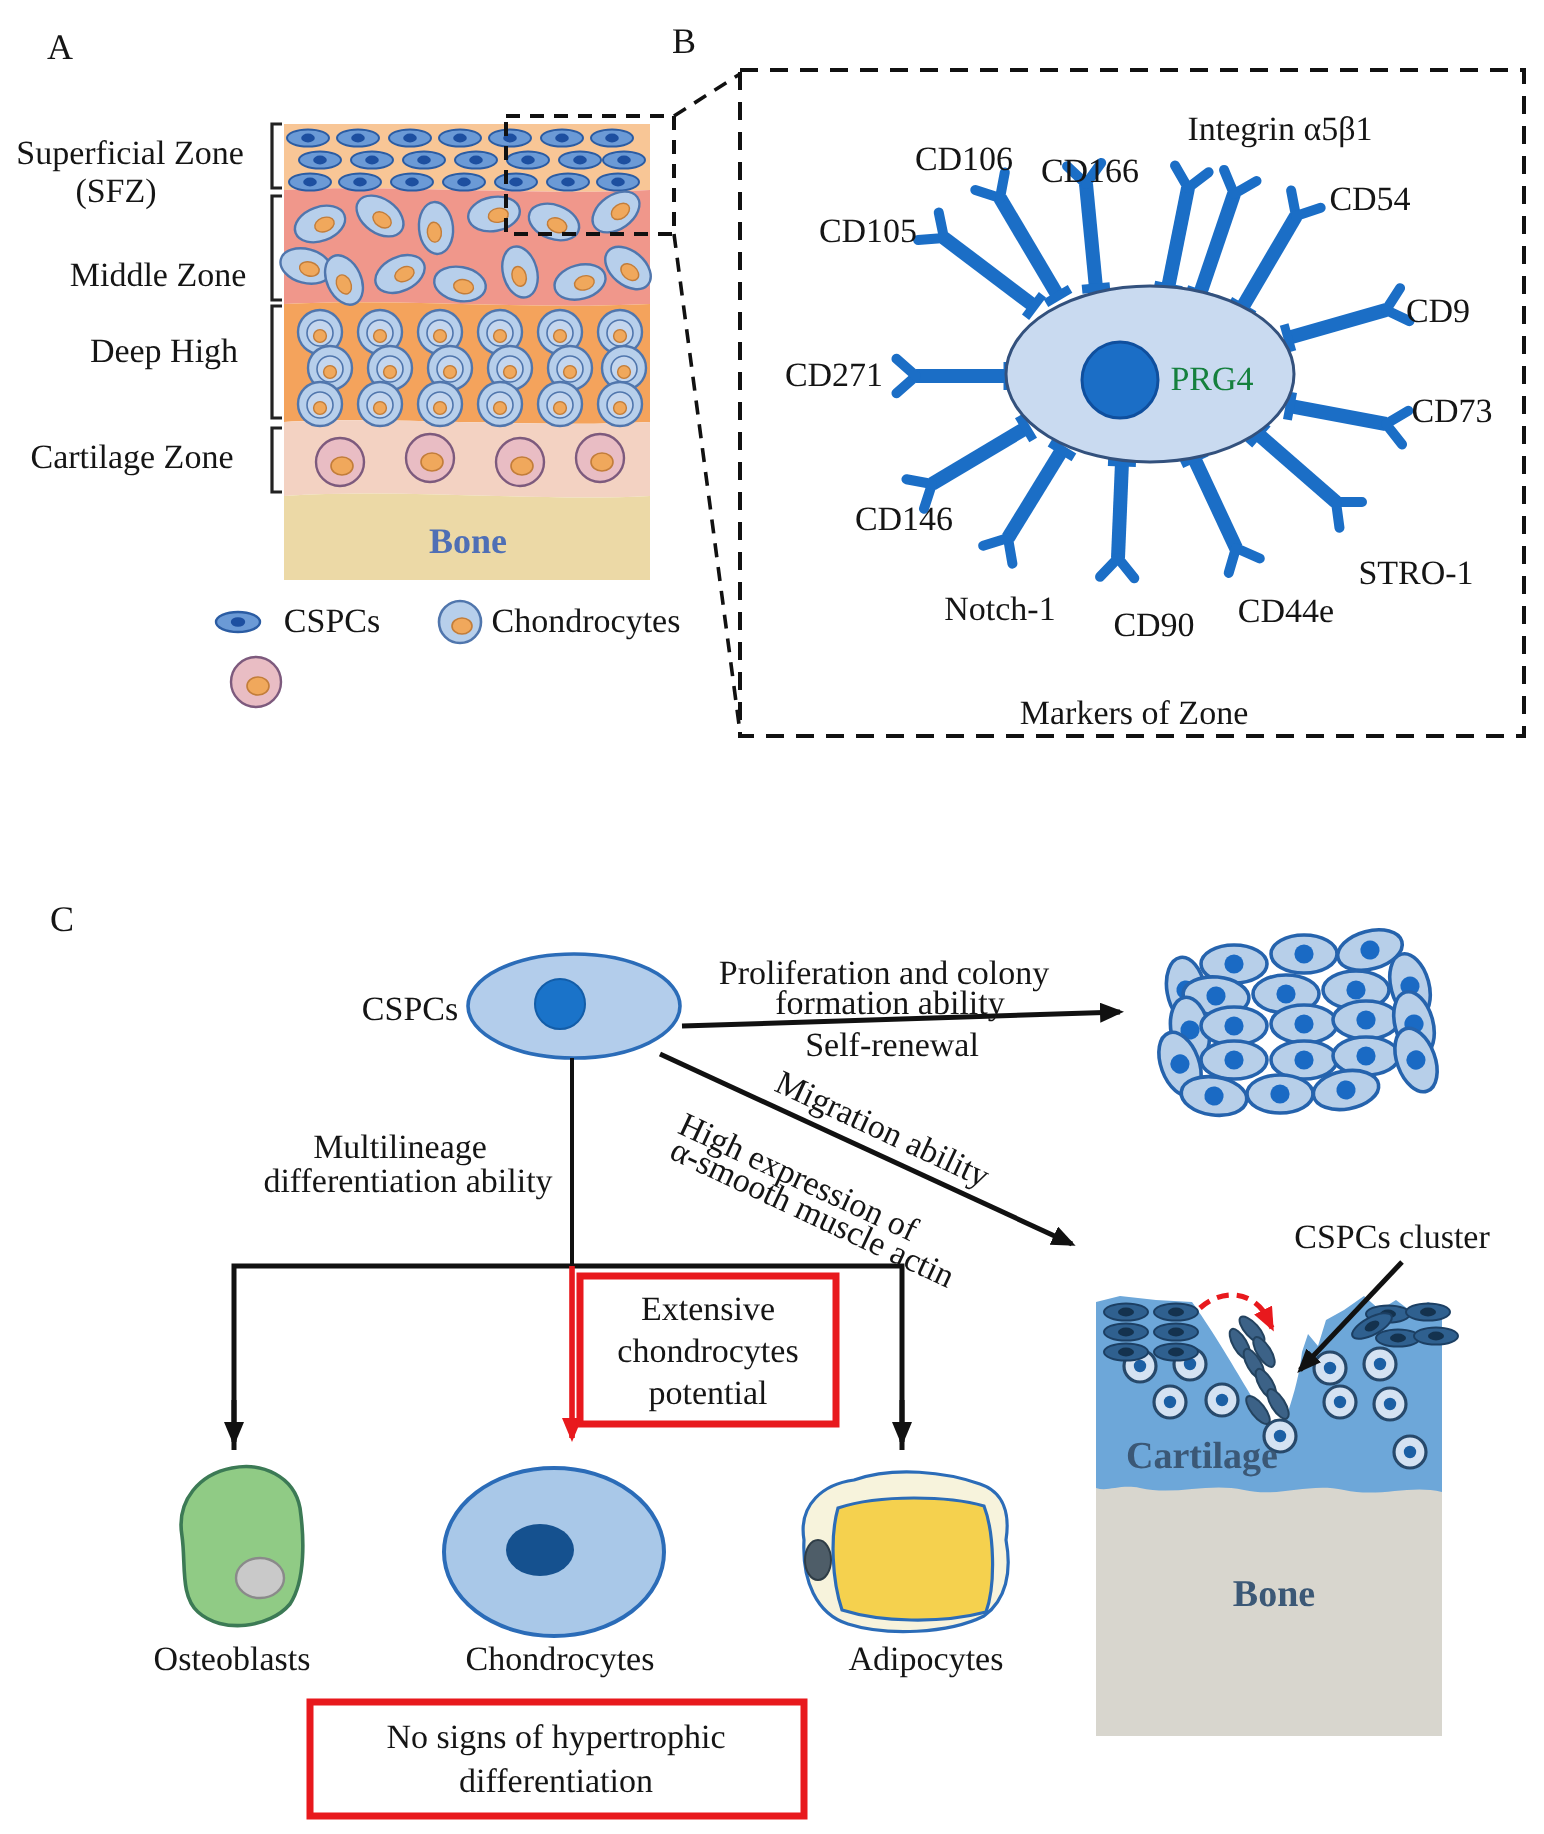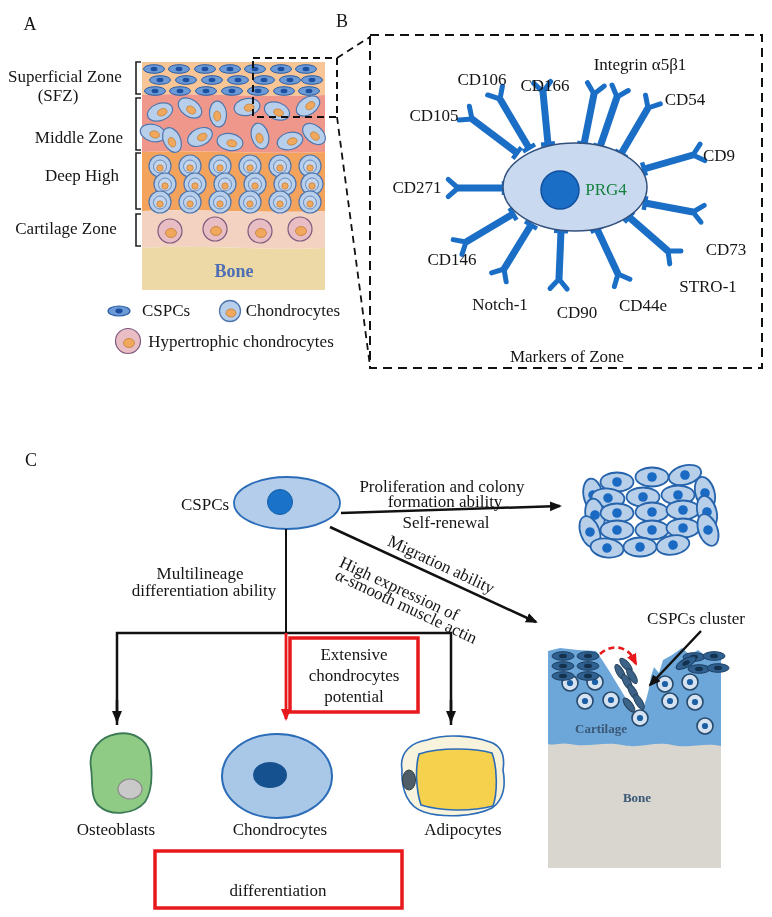--- a/index.html
+++ b/index.html
@@ -5,21 +5,21 @@
   html,body{margin:0;padding:0;background:#fff;}
   #fig{position:relative;width:772px;height:917px;background:#fff;overflow:hidden;
        font-family:"Liberation Serif","DejaVu Serif",serif;color:#151515;}
   #art{position:absolute;left:0;top:0;}
   .lbl{position:absolute;transform:translate(-50%,-50%);font-size:17px;white-space:nowrap;
        color:#151515;text-align:center;}
   .big{font-size:18px;}
   .rot{transform:translate(-50%,-50%) rotate(25deg);}
   .red{color:#15803d;}
   .bluebold{color:#4f6fb5;font-weight:bold;font-size:18px;}
-  .slatebold{color:#3b5876;font-weight:bold;font-size:13px;}
+  .slatebold{color:#3b5876;font-weight:bold;font-size:19px;}
 </style>
 </head>
 <body>
 
 <div id="fig">
 
 <svg id="art" width="772" height="917" viewBox="0 0 772 917">
   <defs>
     <marker id="ah" markerWidth="13" markerHeight="11" refX="10" refY="5" orient="auto" markerUnits="userSpaceOnUse">
       <path d="M0,0 L12,5 L0,10 Z" fill="#111"></path>
@@ -500,34 +500,33 @@
 
 <div class="lbl big" style="left:30px;top:24px;">A</div>
 <div class="lbl" style="left:65px;top:77px;">Superficial Zone</div>
 <div class="lbl" style="left:58px;top:96px;">(SFZ)</div>
 <div class="lbl" style="left:79px;top:124px;margin-top:14px;">Middle Zone</div>
 <div class="lbl" style="left:82px;top:176px;">Deep High</div>
 <div class="lbl" style="left:66px;top:229px;">Cartilage Zone</div>
 <div class="lbl bluebold" style="left:234px;top:271px;">Bone</div>
 <div class="lbl" style="left:166px;top:311px;">CSPCs</div>
 <div class="lbl" style="left:293px;top:311px;">Chondrocytes</div>
-<div class="lbl" style="left:241px;top:342px;">Hypertrophic chondrocytes</div>
 
 <div class="lbl big" style="left:342px;top:21px;">B</div>
 <div class="lbl red" style="left:606px;top:190px;">PRG4</div>
 <div class="lbl" style="left:567px;top:357px;">Markers of Zone</div>
 <div id="markerLabels">
       <div class="lbl" style="left: 434px; top: 116px;">CD105</div>
       <div class="lbl" style="left: 482px; top: 80px;">CD106</div>
       <div class="lbl" style="left: 545px; top: 66px; margin-top: 20px;">CD166</div>
       <div class="lbl" style="left: 640px; top: 65px;">Integrin α5β1</div>
       <div class="lbl" style="left: 685px; top: 100px;">CD54</div>
       <div class="lbl" style="left: 719px; top: 156px;">CD9</div>
       <div class="lbl" style="left: 417px; top: 188px;">CD271</div>
-      <div class="lbl" style="left: 726px; top: 206px; margin-top: 44px;">CD73</div>
+      <div class="lbl" style="left: 726px; top: 206px;">CD73</div>
       <div class="lbl" style="left: 452px; top: 260px;">CD146</div>
       <div class="lbl" style="left: 500px; top: 305px;">Notch-1</div>
       <div class="lbl" style="left: 577px; top: 313px;">CD90</div>
       <div class="lbl" style="left: 643px; top: 306px;">CD44e</div>
       <div class="lbl" style="left: 708px; top: 275px; margin-top: 12px;">STRO-1</div>
     </div>
 
 <div class="lbl big" style="left:31px;top:460px;">C</div>
 <div class="lbl" style="left:205px;top:505px;">CSPCs</div>
 <div class="lbl" style="left:442px;top:487px;">Proliferation and colony</div>
@@ -537,18 +536,19 @@
 <div class="lbl rot" style="left:399px;top:589px;">High expression of</div>
 <div class="lbl rot" style="left:406px;top:607px;">α-smooth muscle actin</div>
 <div class="lbl" style="left:200px;top:574px;">Multilineage</div>
 <div class="lbl" style="left:204px;top:591px;">differentiation ability</div>
 <div class="lbl" style="left:354px;top:655px;">Extensive</div>
 <div class="lbl" style="left:354px;top:676px;">chondrocytes</div>
 <div class="lbl" style="left:354px;top:697px;">potential</div>
 <div class="lbl" style="left:116px;top:830px;">Osteoblasts</div>
 <div class="lbl" style="left:280px;top:830px;">Chondrocytes</div>
 <div class="lbl" style="left:463px;top:830px;">Adipocytes</div>
+<div class="lbl" style="left:278px;top:869px;">No signs of hypertrophic</div>
 <div class="lbl" style="left:278px;top:891px;">differentiation</div>
 <div class="lbl" style="left:696px;top:619px;">CSPCs cluster</div>
 <div class="lbl slatebold" style="left:601px;top:729px;">Cartilage</div>
 <div class="lbl slatebold" style="left:637px;top:798px;">Bone</div>
 
 </div>
 
 </body></html>

